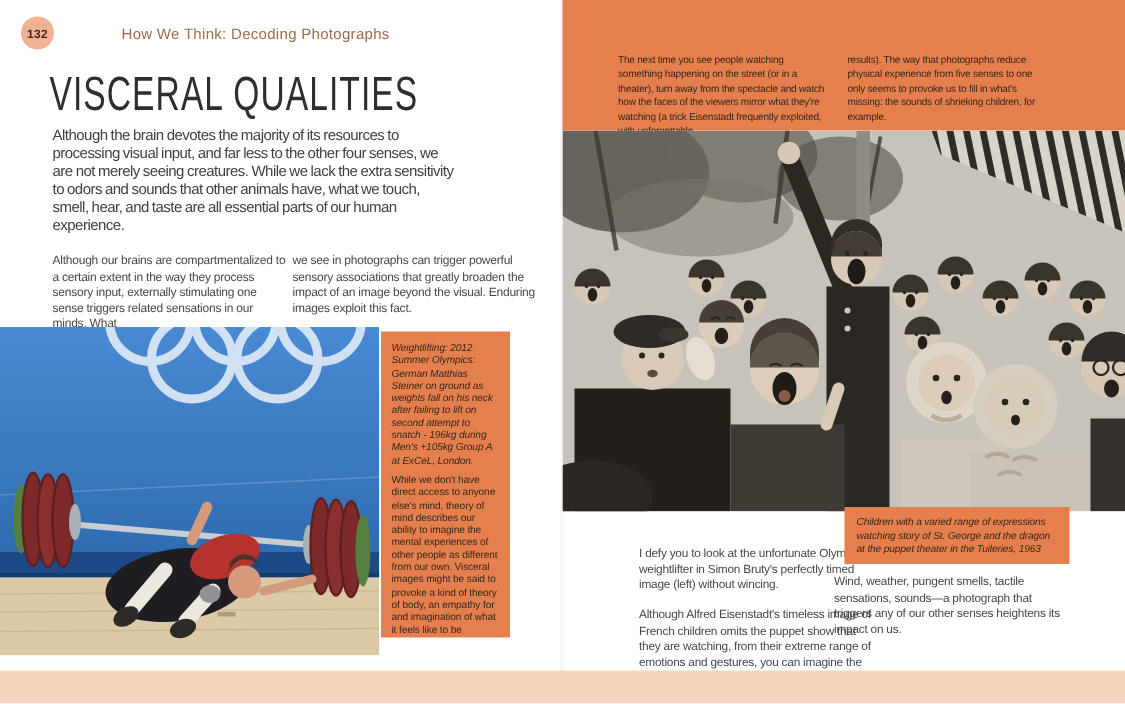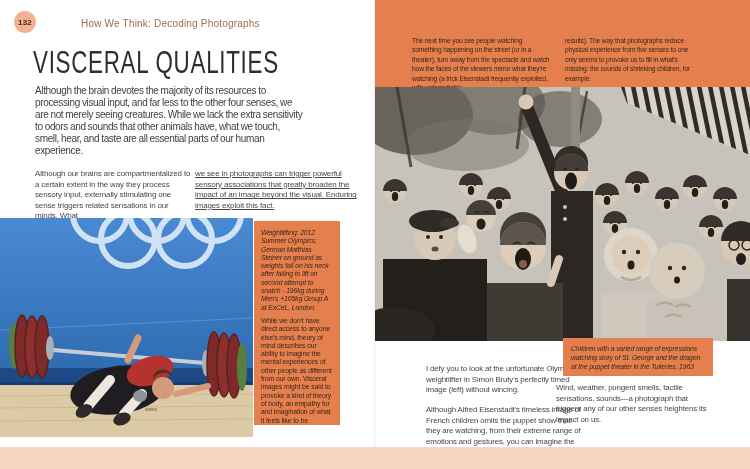--- a/index.html
+++ b/index.html
@@ -33,21 +33,21 @@
     left:35px;top:85px;width:268px;
     font-size:10px;line-height:12.1px;font-weight:normal;
     letter-spacing:-0.35px;word-spacing:-0.4px;
     color:var(--body-text,#3f3f3f);
   }
   .col-par{
     top:169px;font-size:8px;line-height:10.6px;letter-spacing:-0.15px;
     color:#474747;
   }
   .col-par.c1{left:35px;width:158px;}
-  .col-par.c2{left:195px;width:166px;text-decoration:underline;}
+  .col-par.c2{left:195px;width:166px;}
 
   .photo-left{left:0;top:218px;width:253px;height:219px;overflow:hidden;}
   .caption-box-left{
     left:254px;top:221px;width:86px;height:204px;overflow:hidden;
     background:var(--accent-orange,#e5804e);
     padding:8px 7px;box-sizing:border-box;
     color:var(--caption-text,#38261a);
     font-size:6.8px;line-height:8.3px;letter-spacing:-0.1px;
   }
   .caption-box-left p{margin:0 0 5px 0;}

